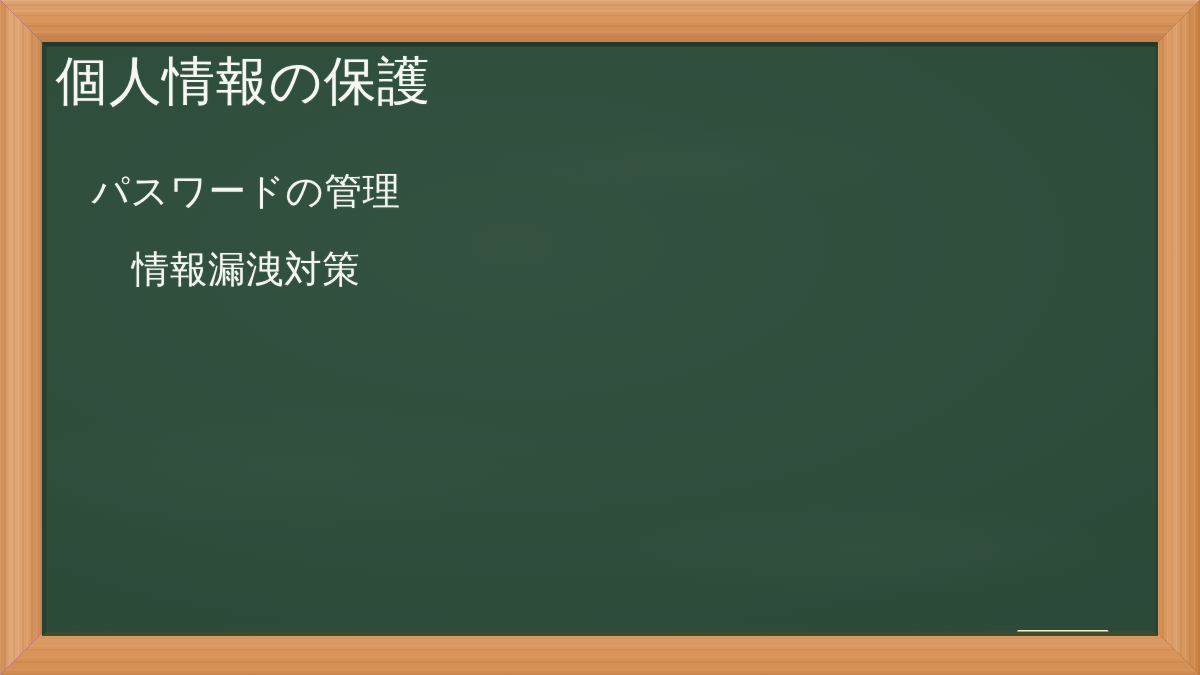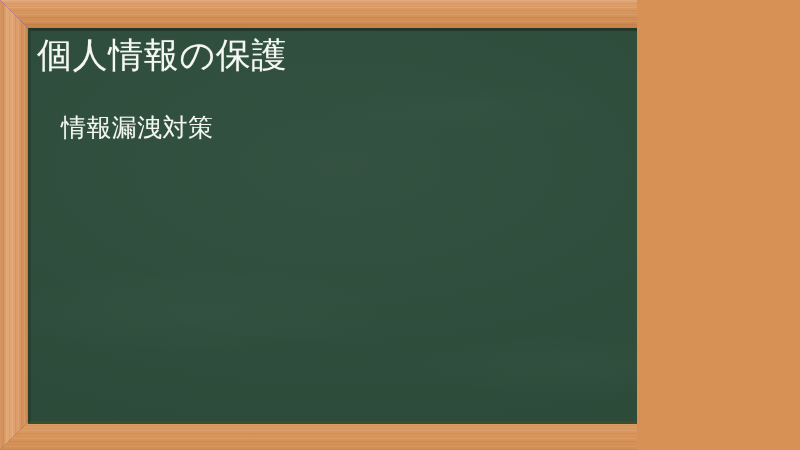--- a/index.html
+++ b/index.html
@@ -11,21 +11,21 @@
     width: 800px;
     height: 450px;
     overflow: hidden;
     background: #d79155;
     font-family: "DejaVu Sans", "Liberation Sans", sans-serif;
   }
 
   
   .slide {
     position: relative;
-    width: 637px;
+    width: 800px;
     height: 450px;
     box-sizing: border-box;
     overflow: hidden;
     background: #6d28d9;
   }
 
   
   .frame-strip {
     position: absolute;
     pointer-events: none;
@@ -136,21 +136,21 @@
   .bullet-item {
     margin: 0 0 22px 0;
     font-size: 25px;
     font-weight: 400;
     line-height: 1.2;
     letter-spacing: 0.4px;
     color: #f2f6f1;
     white-space: nowrap;
     text-shadow: 0 0 1px rgba(242,246,241,0.30);
   }
-  .bullet-item:last-child { margin-bottom: 4px; }
+  .bullet-item:last-child { margin-bottom: 4px; text-align: center; }
 
   
   .chalk-stick {
     position: absolute;
     left: 647px;
     top: 389px;
     width: 61px;
     height: 9px;
     background: linear-gradient(to bottom, #f7f0d6 0%, #f3ead0 55%, #e8dcbb 100%);
     border-radius: 1px;
@@ -168,20 +168,21 @@
   <div class="frame-strip frame-right"></div>
 
   <div class="board">
     <div class="board-dust"></div>
 
     <div class="content">
 
       <h1 class="board-title">個人情報の保護</h1>
 
       <ul class="bullet-list">
+        <li class="bullet-item">パスワードの管理</li>
         <li class="bullet-item">情報漏洩対策</li>
       </ul>
 
     </div>
 
     <div class="chalk-stick"></div>
   </div>
 
 </div>
 

